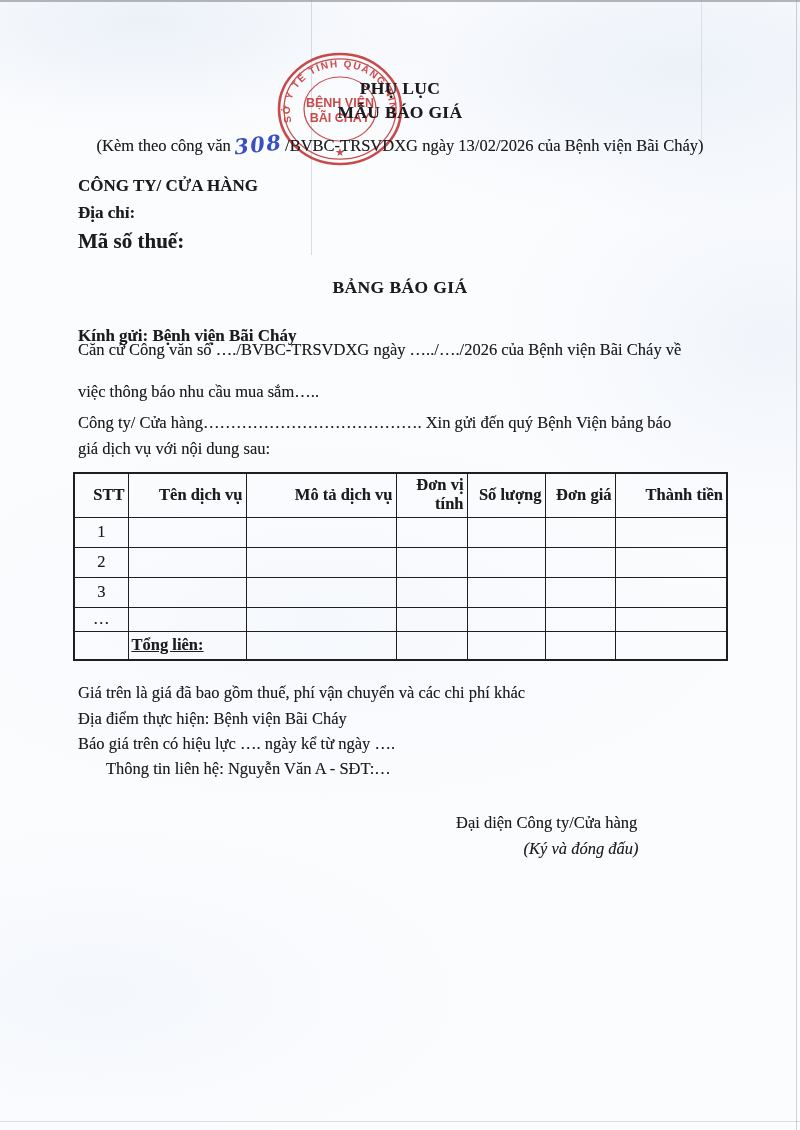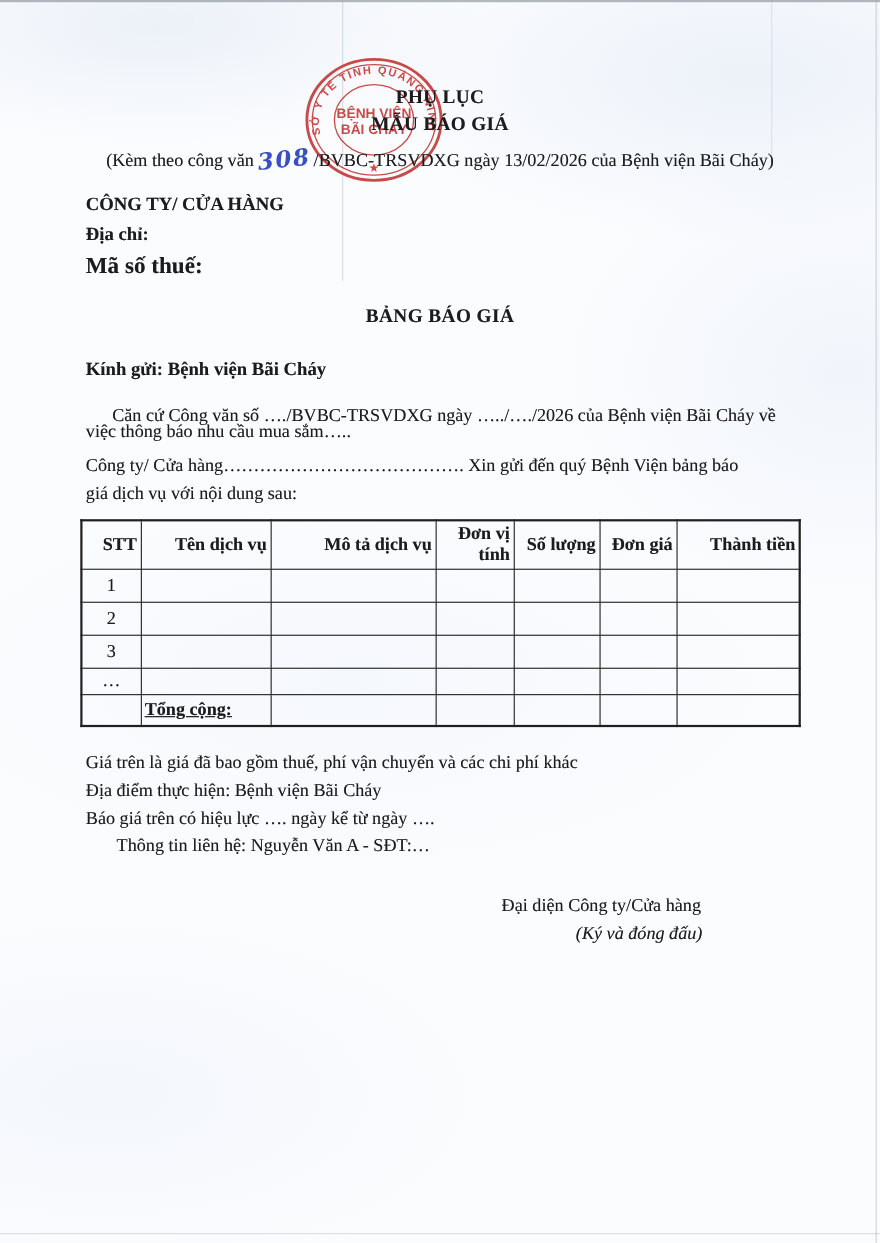--- a/index.html
+++ b/index.html
@@ -37,21 +37,21 @@
 
   .stamp{left:276px;top:51px;width:128px;height:118px;z-index:1;opacity:.92;}
 
   .company-name{left:78px;top:176px;font-size:17px;}
   .company-addr{left:78px;top:203px;font-size:17px;}
   .company-tax{left:78px;top:229px;font-size:21px;}
 
   .heading{left:0;top:277px;width:800px;font-size:17.5px;letter-spacing:.4px;}
   .salutation{left:78px;top:326px;font-size:17px;}
   .line{font-size:16.5px;}
-  .basis1{left:78px;top:368px;width:660px;margin-left:24px;}
+  .basis1{left:78px;top:340px;width:660px;}
   .basis2{left:78px;top:382px;width:660px;}
   .intro1{left:78px;top:413px;width:660px;}
   .intro2{left:78px;top:439px;width:660px;}
 
   table.quote{position:absolute;left:73px;top:472px;width:653px;border-collapse:collapse;
     border:2.5px solid #1f1f1f;table-layout:fixed;}
   table.quote th,table.quote td{border:1.6px solid #1f1f1f;padding:0 3px;
     font-size:16.5px;text-shadow:0 0 .5px rgba(30,30,30,.45);overflow:hidden;}
   table.quote th{font-weight:bold;text-align:right;vertical-align:middle;height:44px;line-height:1.15;}
   tr.r td{height:30px;text-align:center;vertical-align:middle;}
@@ -160,21 +160,21 @@
         <td>…</td>
         <td></td>
         <td></td>
         <td></td>
         <td></td>
         <td></td>
         <td></td>
       </tr>
       <tr class="r-total">
         <td></td>
-        <td class="total-label">Tổng cộng:</td>
+        <td class="total-label">Tổng liên:</td>
         <td></td>
         <td></td>
         <td></td>
         <td></td>
         <td></td>
       </tr>
     </tbody>
   </table>
 
   <div class="abs line note2 ink">Địa điểm thực hiện: Bệnh viện Bãi Cháy</div>

